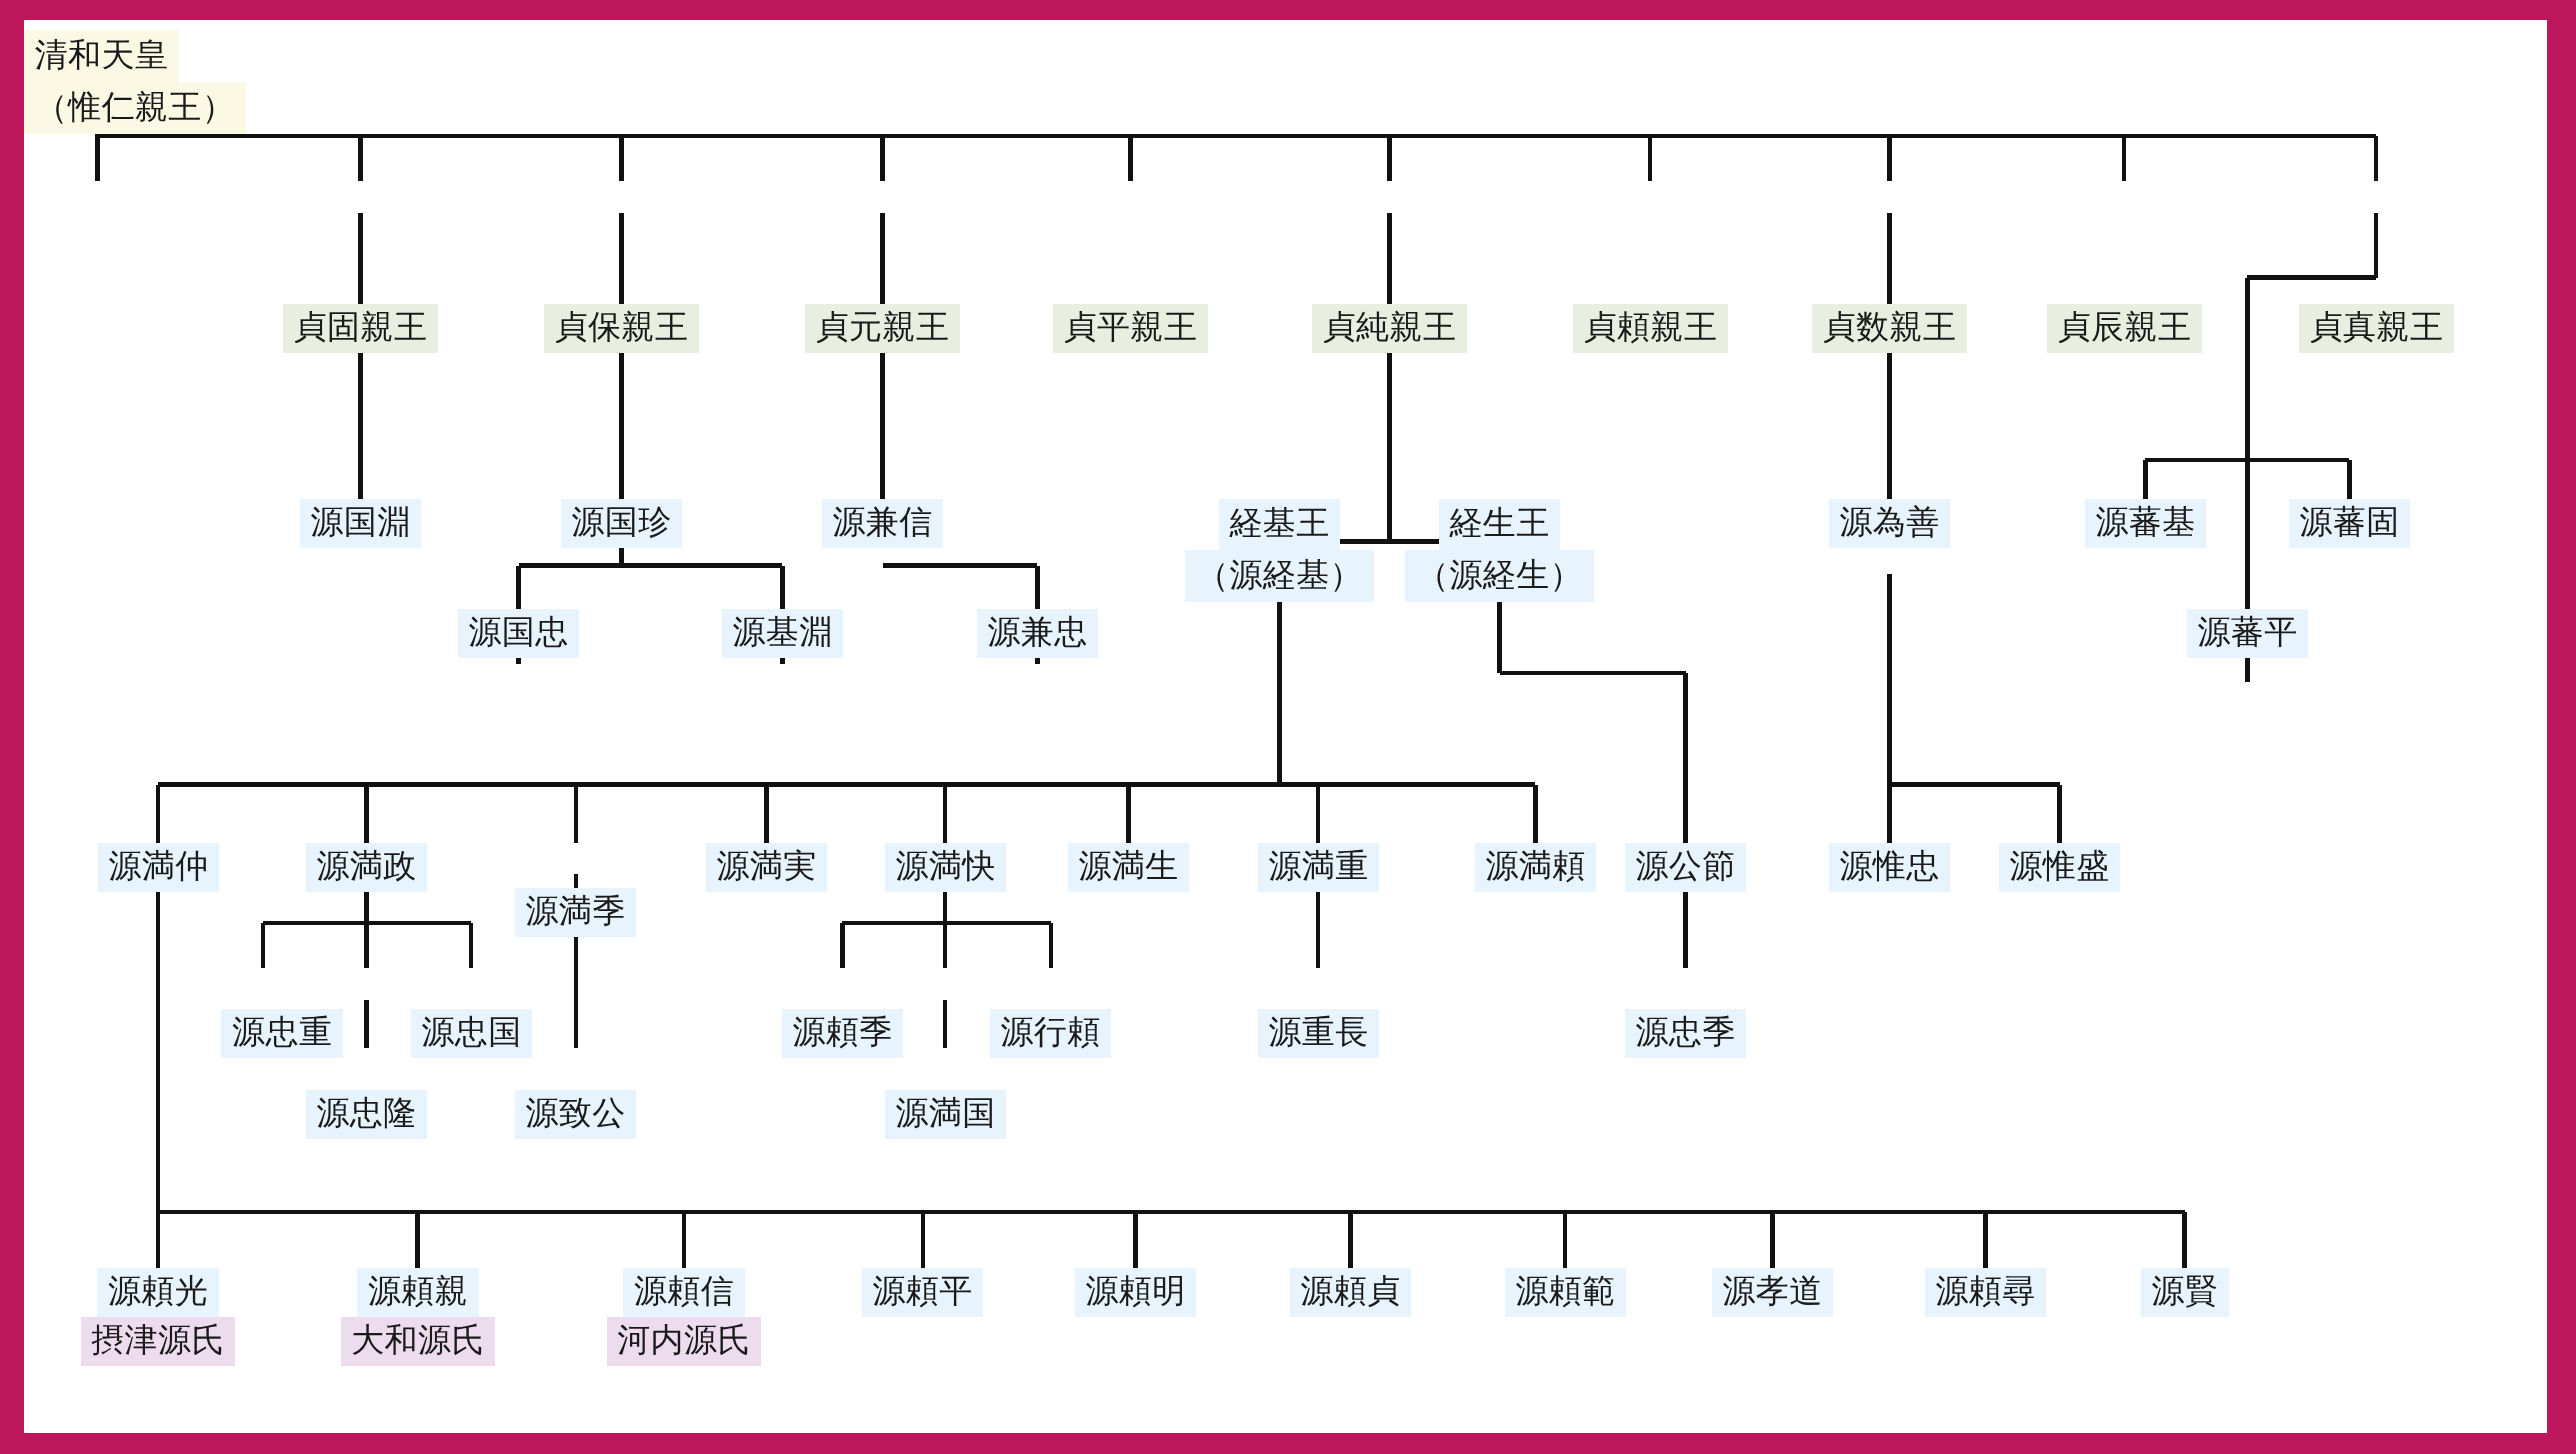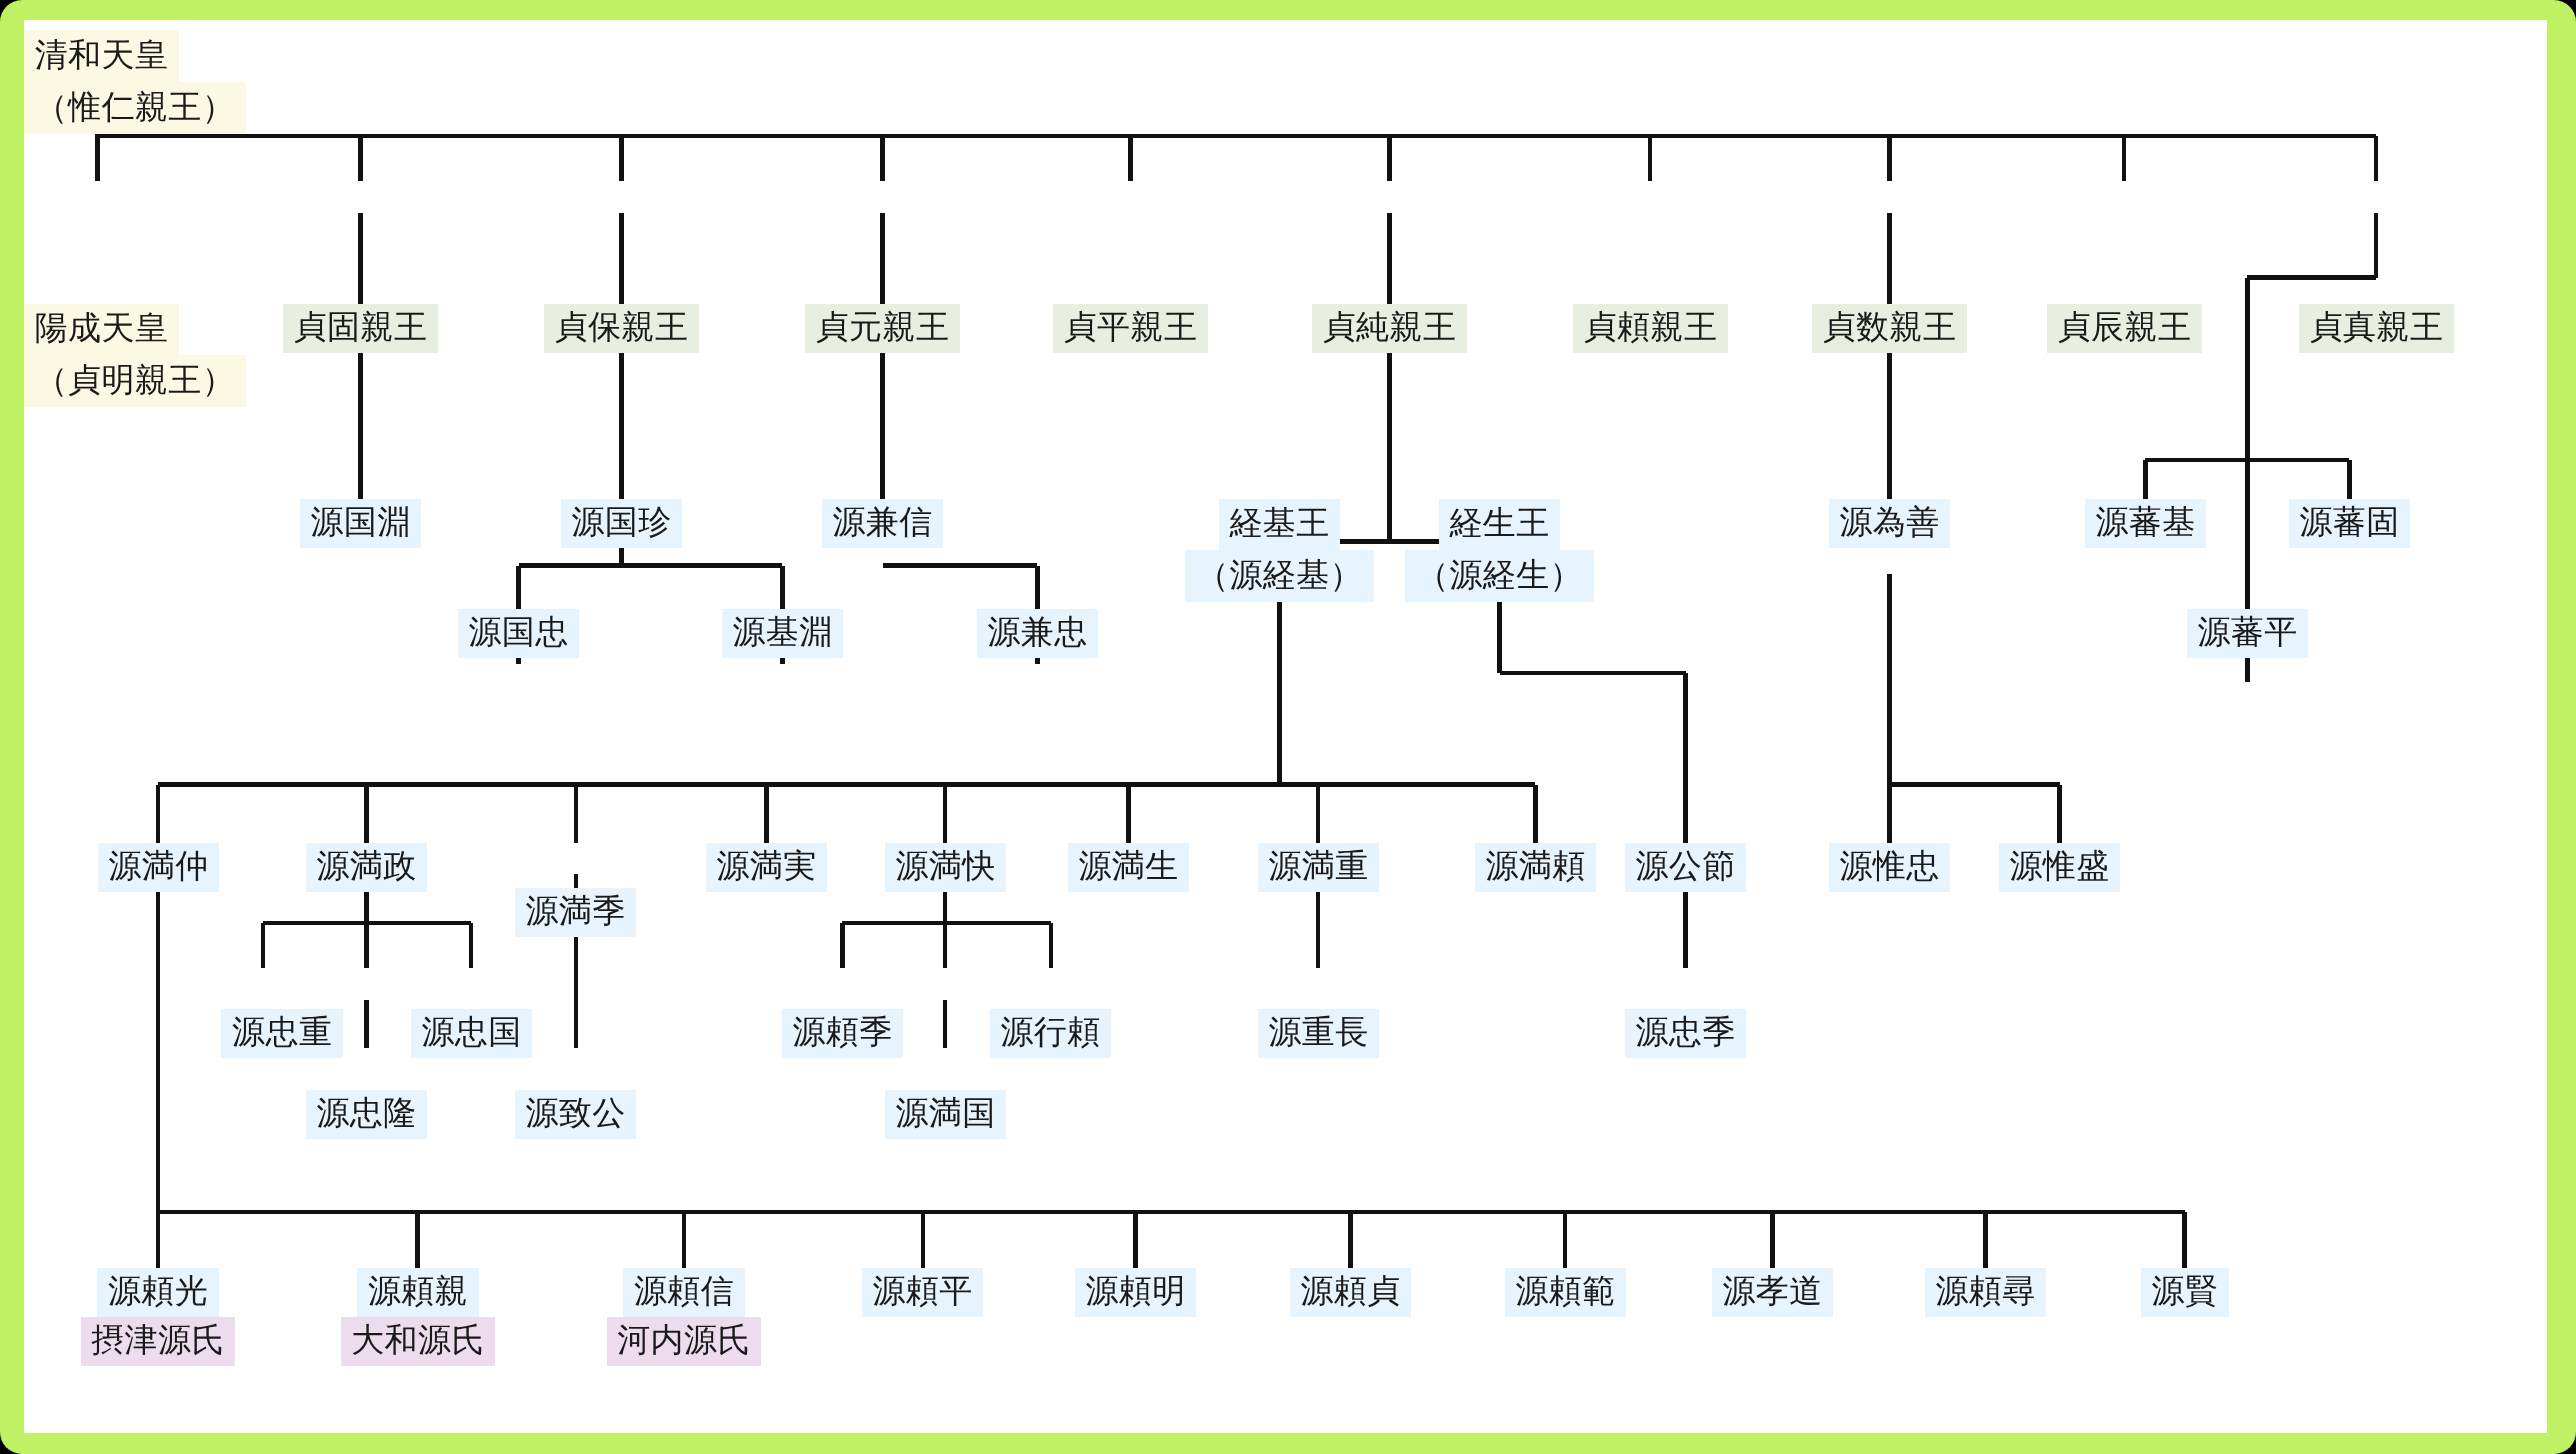--- a/index.html
+++ b/index.html
@@ -1,23 +1,22 @@
 <!DOCTYPE html>
 <html lang="ja" style="font-size:14.3px"><head>
 <meta charset="utf-8">
 <title>清和源氏系図</title>
 <style>
   html,body{margin:0;padding:0;background:#000;}
   #root{
     position:relative;
     width:2576px;height:1454px;
-    background:#bef264;
+    background:#be185d;
     overflow:hidden;
     font-family:"DejaVu Sans","Liberation Sans",sans-serif;
-    border-radius:22px;
   }
   #canvas{
     position:absolute;
     left:24px; top:19.7px;
     width:2523px; height:1413px;
     background:#ffffff;
     overflow:hidden;
   }
   #lines{position:absolute;left:0;top:0;width:2523px;height:1413px;}
   .node{
@@ -144,24 +143,20 @@
         <path d="M 2193 1333 L 2193 1395"></path>
         <path d="M 2416 1333 L 2416 1395"></path>
       </g>
     </svg>
 
     <div class="node t-emperor two-line" style="left:0px;top:10.7px;width:224px;align-items:flex-start;">
       <span class="lbl">清和天皇</span>
       <span class="lbl">（惟仁親王）</span>
     </div>
 
-    <div class="node t-emperor two-line" style="left:0px;top:284px;width:224px;align-items:flex-start;">
-      <span class="lbl">陽成天皇</span>
-      <span class="lbl">（貞明親王）</span>
-    </div>
 
     <div class="node t-prince" style="left:247px;top:284px;width:179px;">
       <span class="lbl">貞固親王</span>
       </div>
     <div class="node t-prince" style="left:508px;top:284px;width:179px;">
       <span class="lbl">貞保親王</span>
       </div>
     <div class="node t-prince" style="left:769px;top:284px;width:179px;">
       <span class="lbl">貞元親王</span>
       </div>

